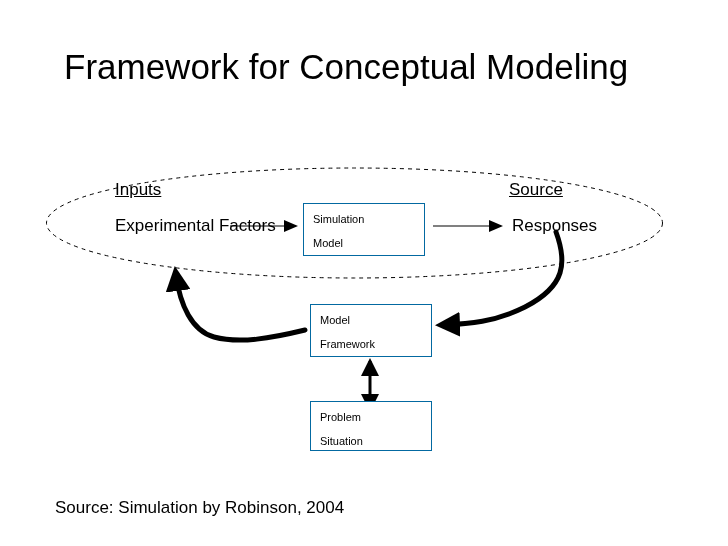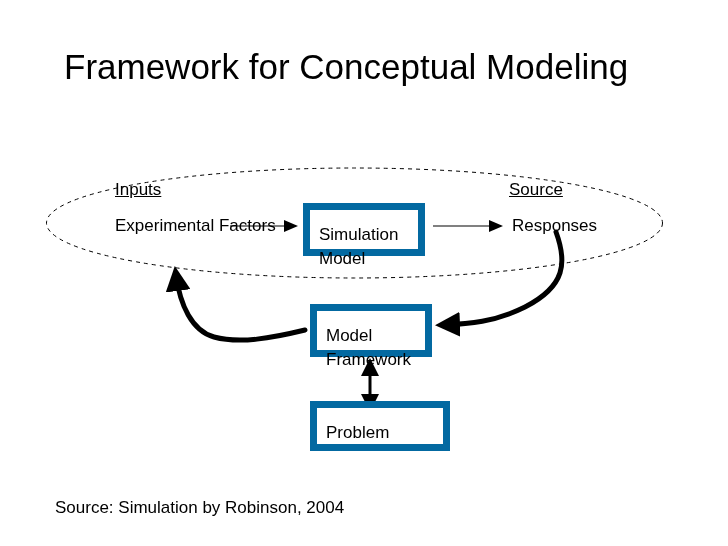--- a/index.html
+++ b/index.html
@@ -32,45 +32,45 @@
   }
   .diagram-svg {
     position: absolute;
     left: 0;
     top: 0;
     width: 728px;
     height: 546px;
   }
   .node-box {
     position: absolute;
-    border: 7px solid #0369a1;
+    border: 1px solid #0369a1;
     background: #ffffff;
     box-sizing: border-box;
-    font-size: 17px;
+    font-size: 11px;
     line-height: 24px;
     color: #000000;
-    padding: 13px 0 0 9px;
+    padding: 3px 0 0 9px;
   }
   .node-box .line2 { display: block; }
   #box-simulation-model {
     left: 303px;
     top: 203px;
     width: 122px;
     height: 53px;
   }
   #box-model-objectives {
     left: 310px;
     top: 304px;
     width: 122px;
     height: 53px;
   }
   #box-problem-situation {
     left: 310px;
     top: 401px;
-    width: 140px;
+    width: 122px;
     height: 50px;
   }
   .free-label {
     position: absolute;
     font-size: 17px;
     line-height: 24px;
     color: #000000;
     white-space: nowrap;
   }
   .free-label.underlined {
@@ -143,17 +143,18 @@
     <span class="line2">Model</span>
   </div>
 
   <div class="node-box" id="box-model-objectives">
     <span>Model</span>
     <span class="line2">Framework</span>
   </div>
 
   <div class="node-box" id="box-problem-situation">
     <span>Problem</span>
+    <span class="line2">Situation</span>
   </div>
 
   <div id="source-note">Source: Simulation by Robinson, 2004</div>
 
 </div>
 
 </body></html>

